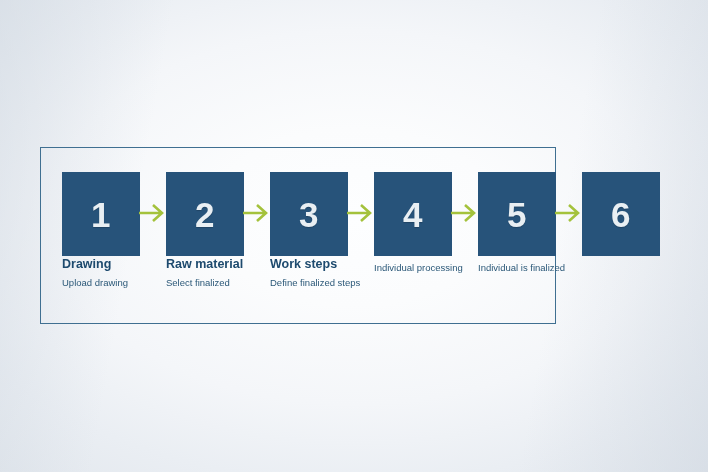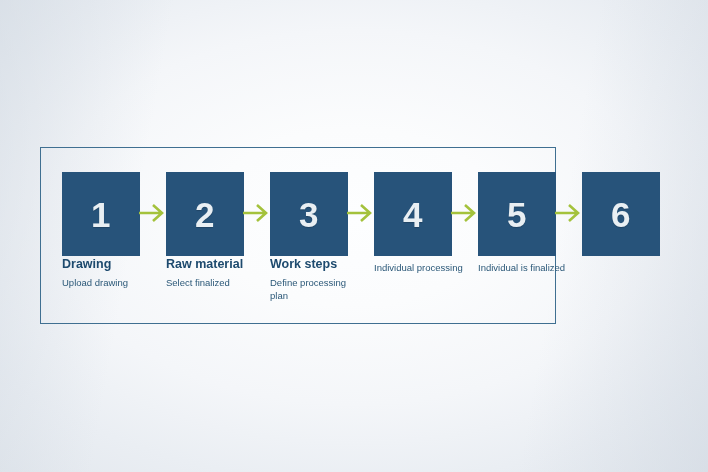--- a/index.html
+++ b/index.html
@@ -132,21 +132,21 @@
       </div>
       <div class="step-title">Raw material</div>
       <div class="step-desc">Select finalized</div>
     </div>
 
     <div class="step" style="left:270px;">
       <div class="step-box">
         <span class="step-num">3</span>
       </div>
       <div class="step-title">Work steps</div>
-      <div class="step-desc">Define processing plan</div>
+      <div class="step-desc">Define finalized steps</div>
     </div>
 
     <div class="step" style="left:374px;">
       <div class="step-box">
         <span class="step-num">4</span>
       </div>
       <div class="step-desc">Individual processing</div>
     </div>
 
     <div class="step" style="left:478px;">

